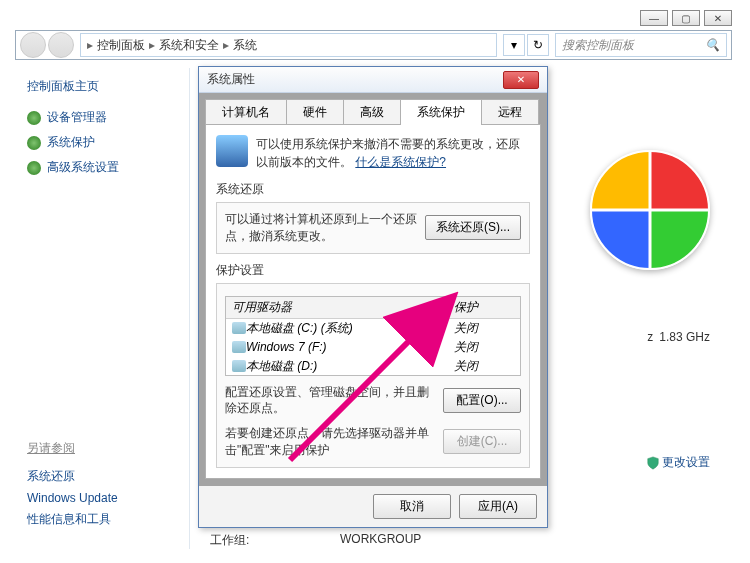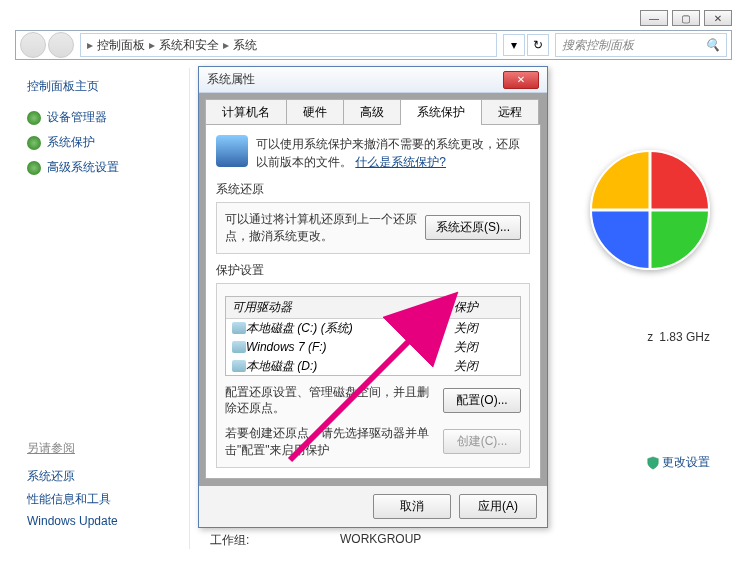--- a/index.html
+++ b/index.html
@@ -121,22 +121,22 @@
       <div class="ico"></div>
       <span>系统保护</span>
     </div>
   <div class="sidebar-link">
       <div class="ico"></div>
       <span>高级系统设置</span>
     </div>
 
   <div class="see-also">另请参阅</div>
   <div class="see-link">系统还原</div>
+  <div class="see-link">Windows Update</div>
   <div class="see-link">性能信息和工具</div>
-  <div class="see-link">Windows Update</div>
 </div>
 
 <div class="content-area">
   <div class="info-row">
       <div class="info-label">计算机全名:</div>
       <div class="info-val"></div>
     </div>
   <div class="info-row">
       <div class="info-label">计算机描述:</div>
       <div class="info-val"></div>

